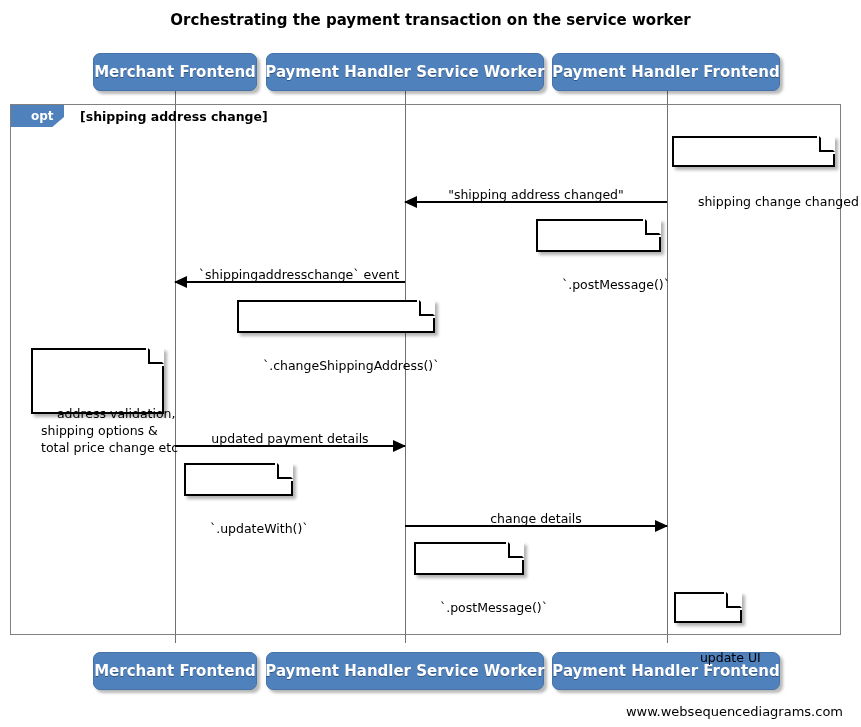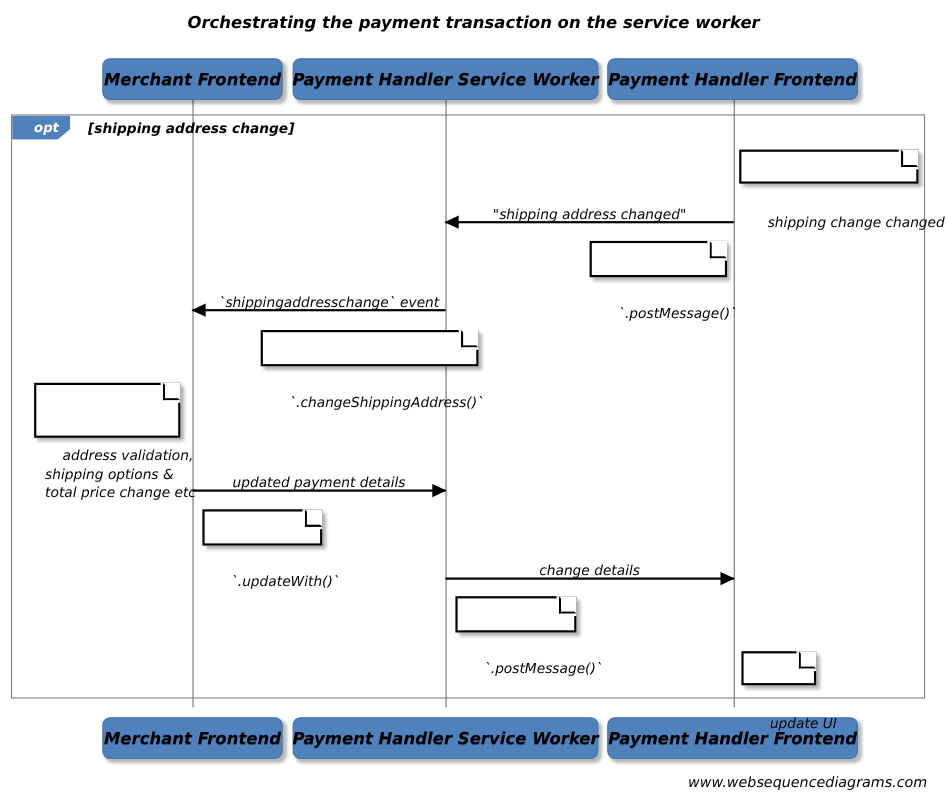--- a/index.html
+++ b/index.html
@@ -11,21 +11,20 @@
   body {
     font-family: "DejaVu Sans", "Liberation Sans", sans-serif;
     -webkit-font-smoothing: antialiased;
   }
   #canvas {
     position: relative;
     width: 861px;
     height: 727px;
     background: #ffffff;
     overflow: hidden;
-    font-style: italic;
   }
 
   
   .diagram-title {
     position: absolute;
     left: 0;
     top: 11px;
     width: 861px;
     text-align: center;
     font-size: 15px;
@@ -42,21 +41,21 @@
     background: #707070;
   }
 
   
   .participant {
     position: absolute;
     background: #4f81bd;
     border: 1px solid #4573a7;
     border-radius: 7px;
     box-shadow: 3px 3px 3px rgba(0,0,0,0.28);
-    color: #000000;
+    color: #ffffff;
     font-size: 15px;
     font-weight: bold;
     display: flex;
     align-items: center;
     justify-content: center;
     white-space: nowrap;
     box-sizing: border-box;
     text-shadow: 0px 1px 0px rgba(0,0,0,0.35);
   }
 
@@ -203,21 +202,21 @@
   <div class="msg-line" style="left:175px; top:281px; width:230px;"></div>
   <div class="arrow-left" style="left:174px; top:276px;"></div>
   <div class="msg-label" style="left:184px; top:267px; width:230px;">`shippingaddresschange` event</div>
 
   <div class="note" style="left:237px; top:300px; width:198px; height:33px;">
     <span class="fold-edge"></span>
     <span class="fold"></span>
     <span class="note-text">`.changeShippingAddress()`</span>
   </div>
 
-  <div class="note" style="left:31px; top:348px; width:133px; height:50px;">
+  <div class="note" style="left:31px; top:348px; width:133px; height:66px;">
     <span class="fold-edge"></span>
     <span class="fold"></span>
     <span class="note-text">address validation,
 shipping options &amp;
 total price change etc</span>
   </div>
 
   <div class="msg-line" style="left:175px; top:445px; width:230px;"></div>
   <div class="arrow-right" style="left:393px; top:440px;"></div>
   <div class="msg-label" style="left:175px; top:431px; width:230px;">updated payment details</div>

